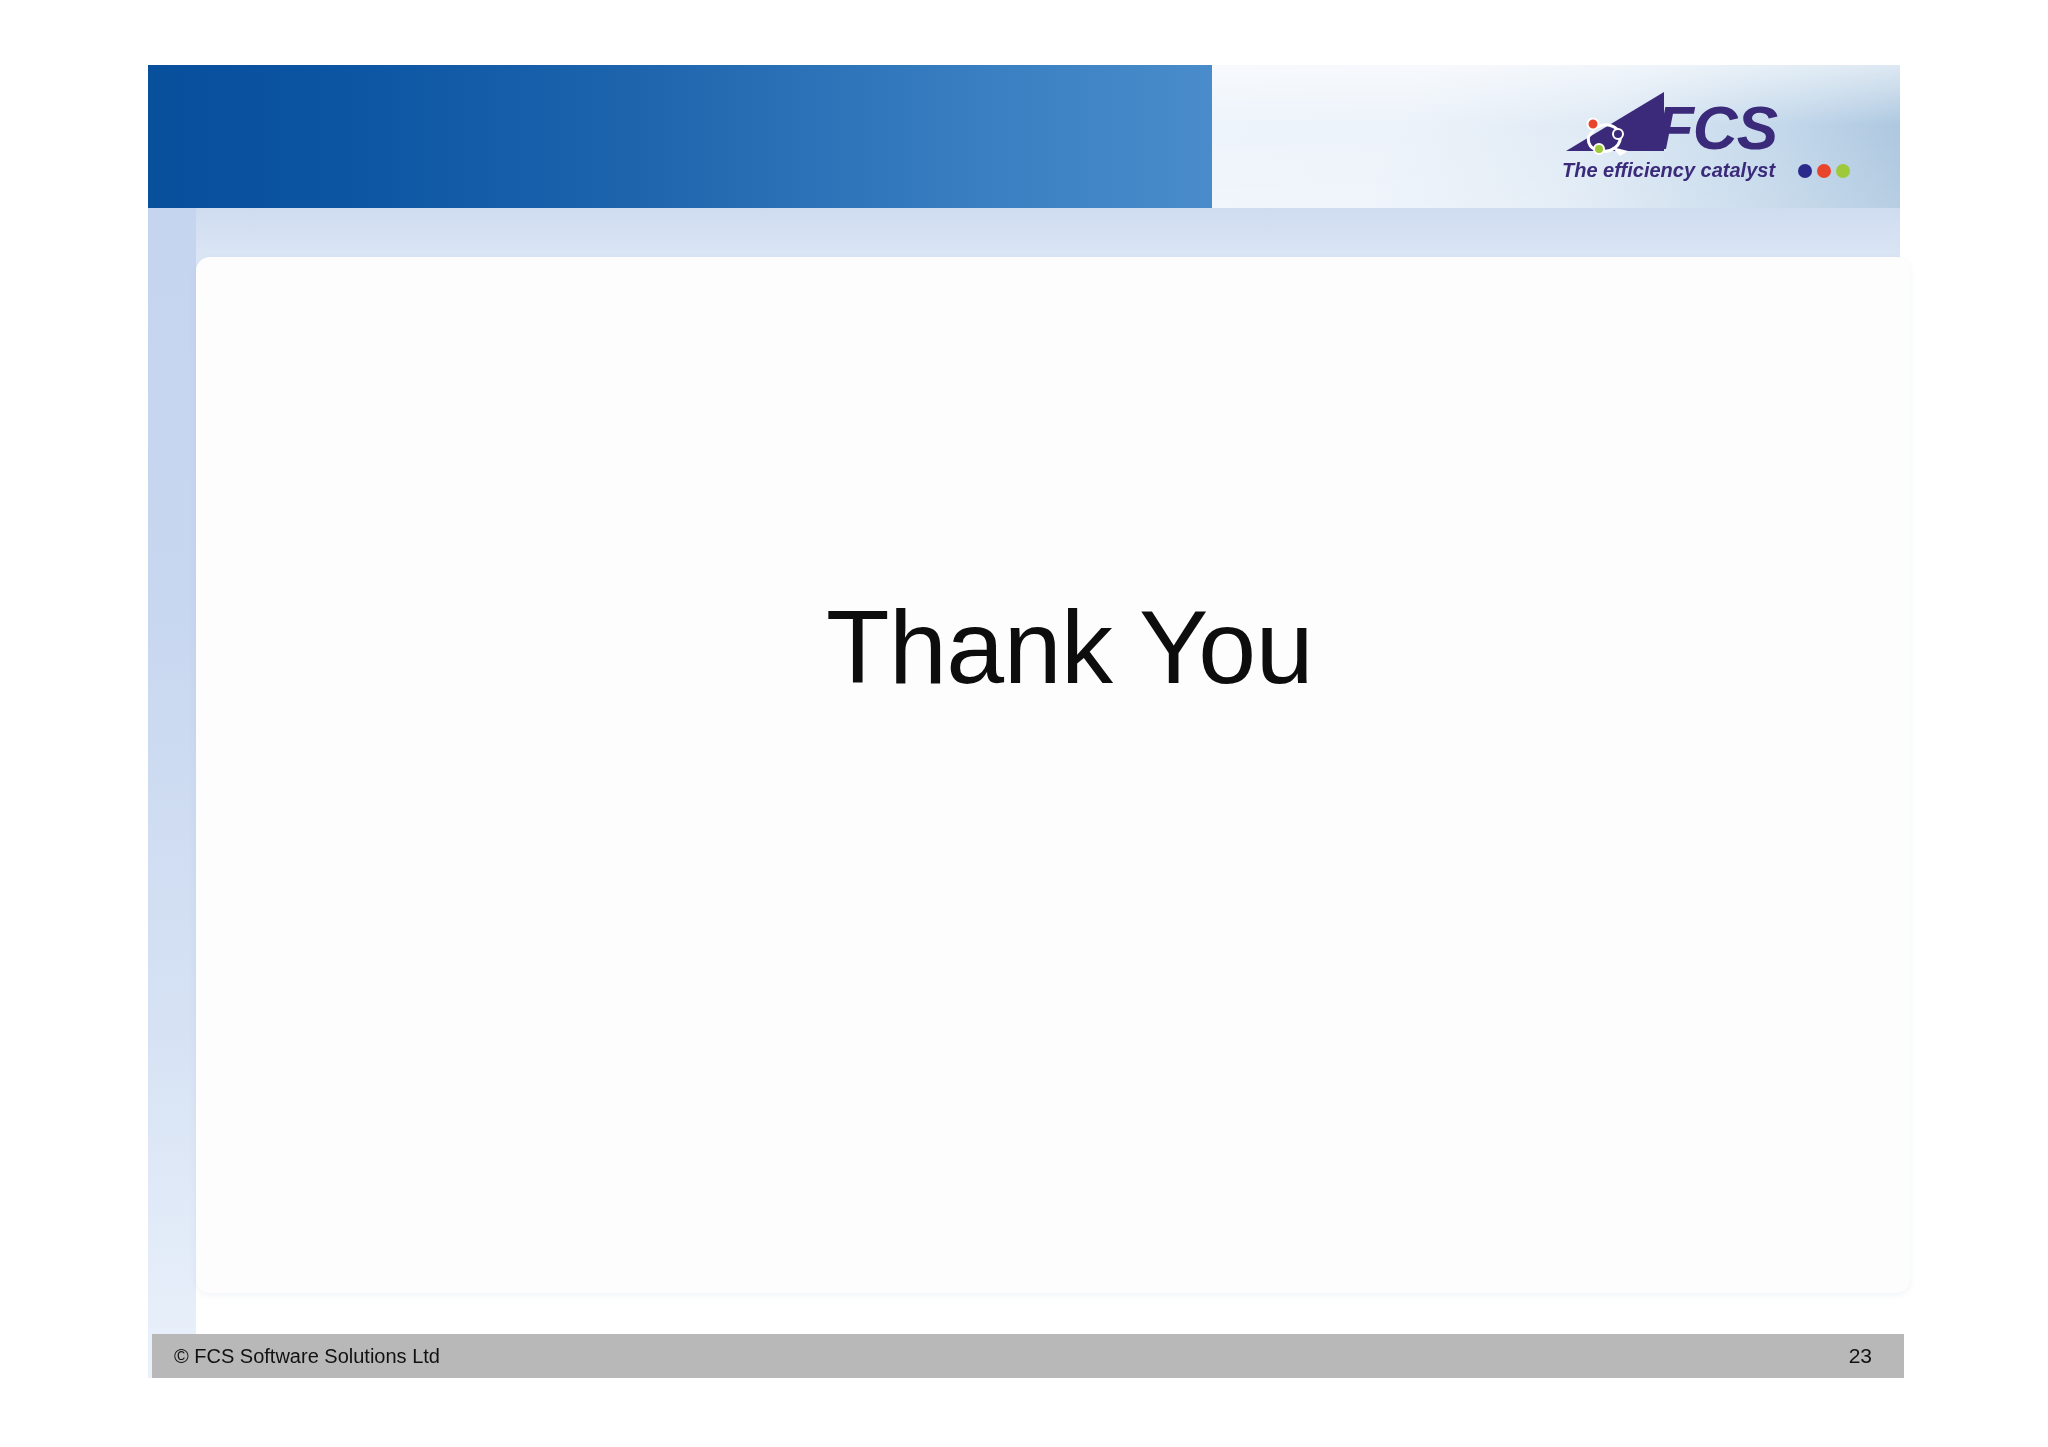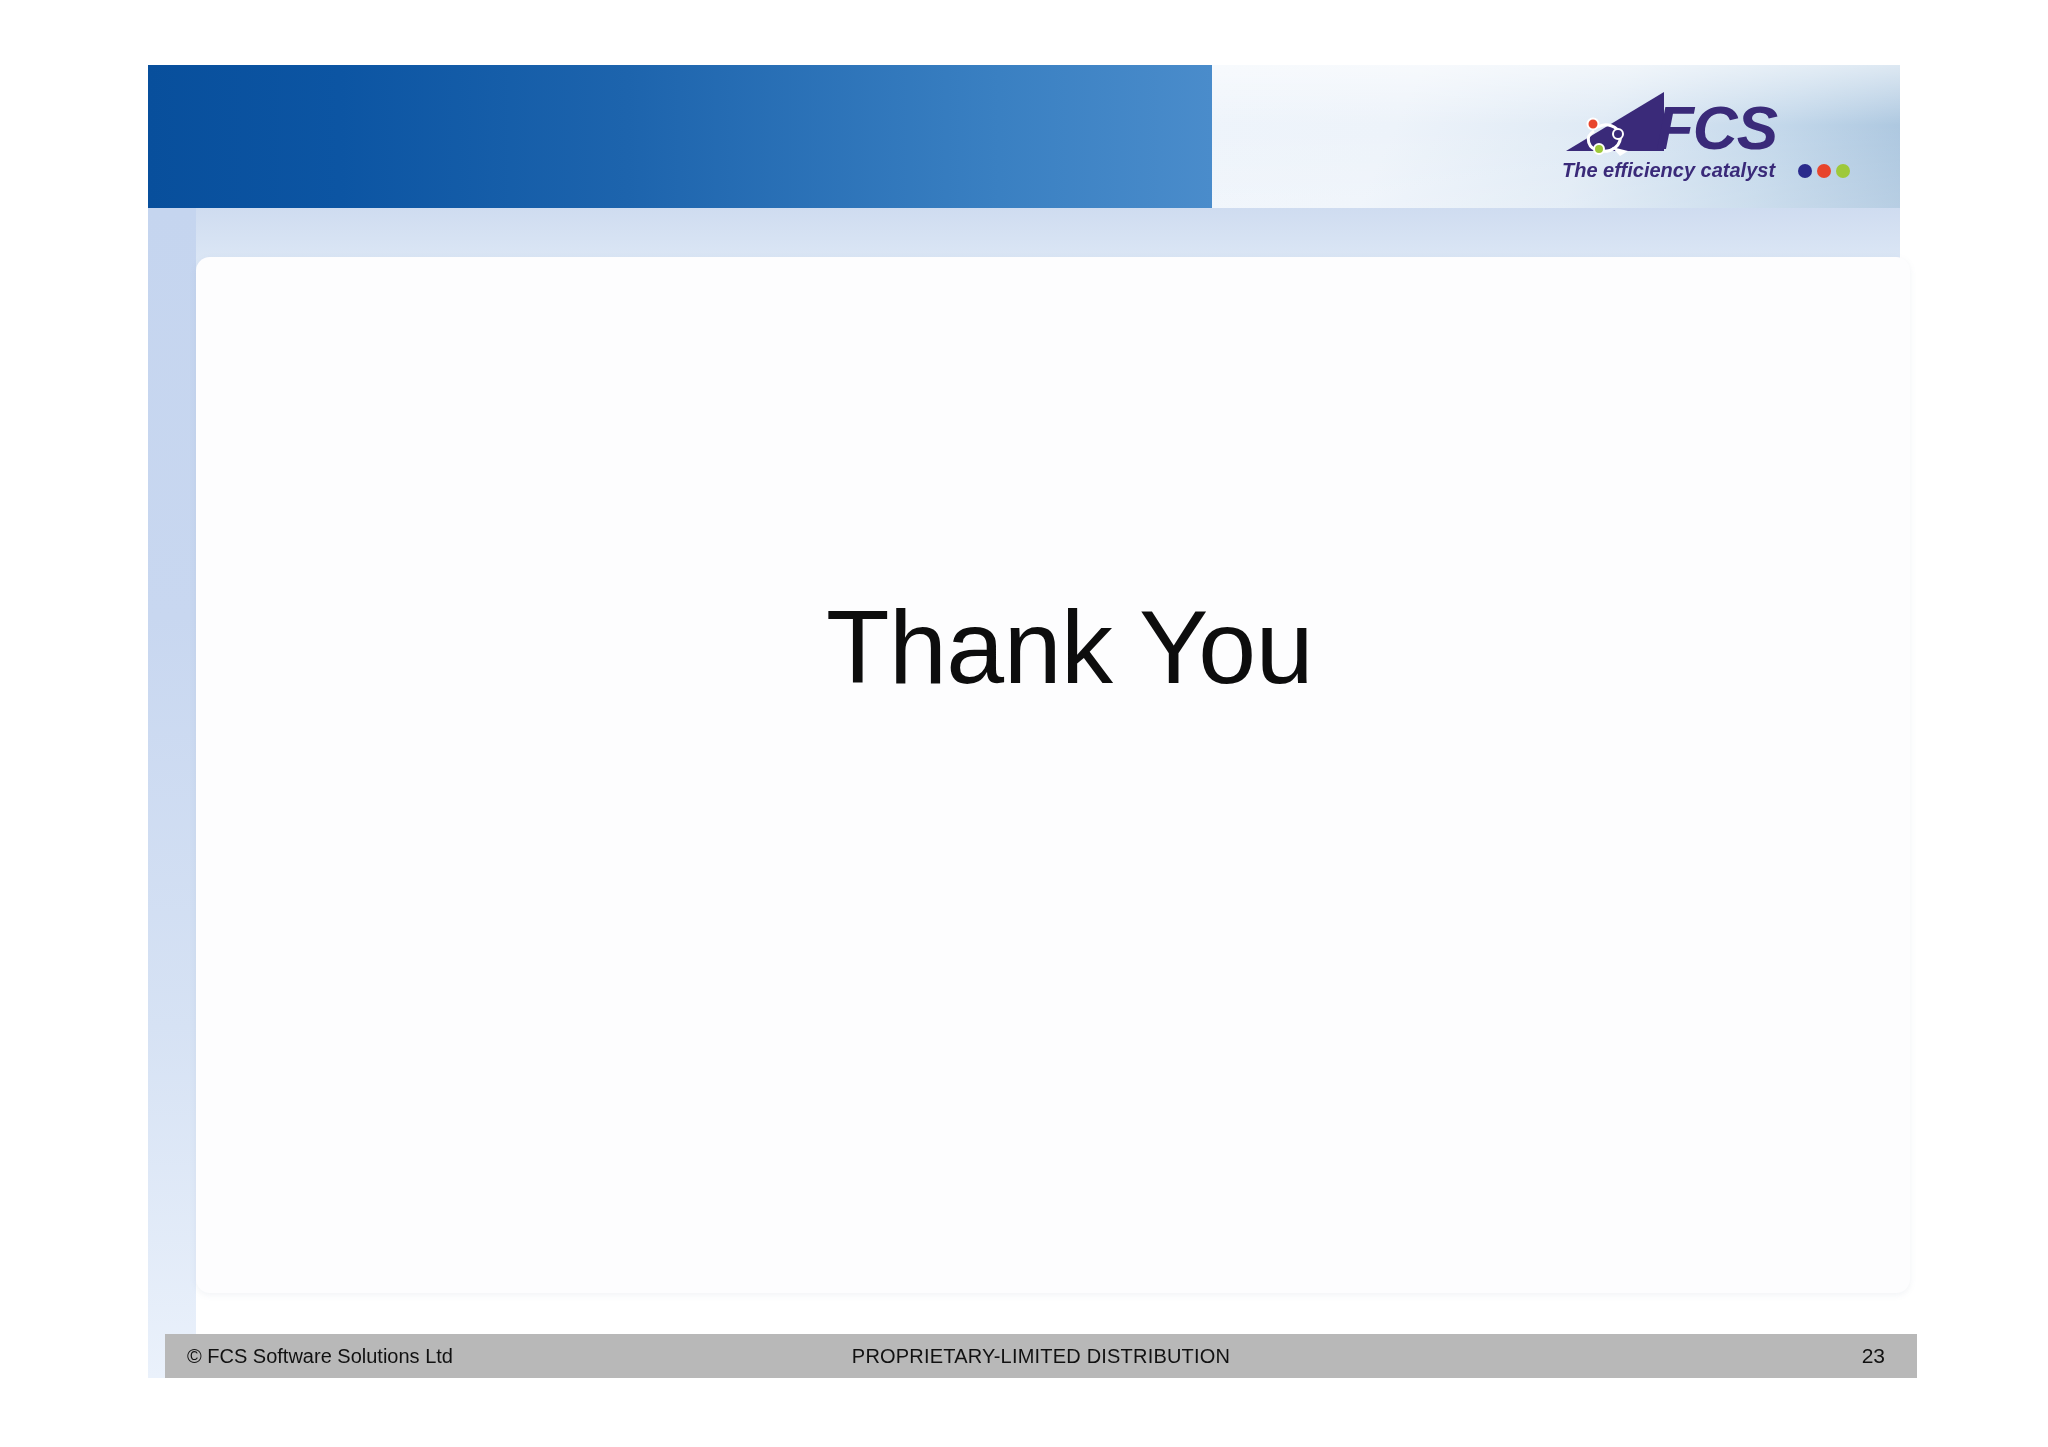--- a/index.html
+++ b/index.html
@@ -121,21 +121,21 @@
     font-weight: 400;
     color: #0d0d0d;
     letter-spacing: -0.5px;
     font-family: "Liberation Sans", sans-serif;
     padding-left: 33px;
   }
 
   
   .footer-bar {
     position: absolute;
-    left: 17px;
+    left: 4px;
     top: 1269px;
     width: 1752px;
     height: 44px;
     background: #b8b8b8;
   }
   .footer-copyright {
     position: absolute;
     left: 22px;
     top: 50%;
     transform: translateY(-50%);
@@ -198,17 +198,16 @@
   <div class="frame"></div>
   <div class="frame-top-fade"></div>
   <div class="frame-left-band"></div>
 
   <div class="content-card">
     <div class="title">Thank You</div>
   </div>
 
   <div class="footer-bar">
     <div class="footer-copyright">© FCS Software Solutions Ltd</div>
-    <div class="footer-center">PROPRIETARY-LIMITED DISTRIBUTION</div>
     <div class="footer-page">23</div>
   </div>
 
 </div>
 
 </body></html>

